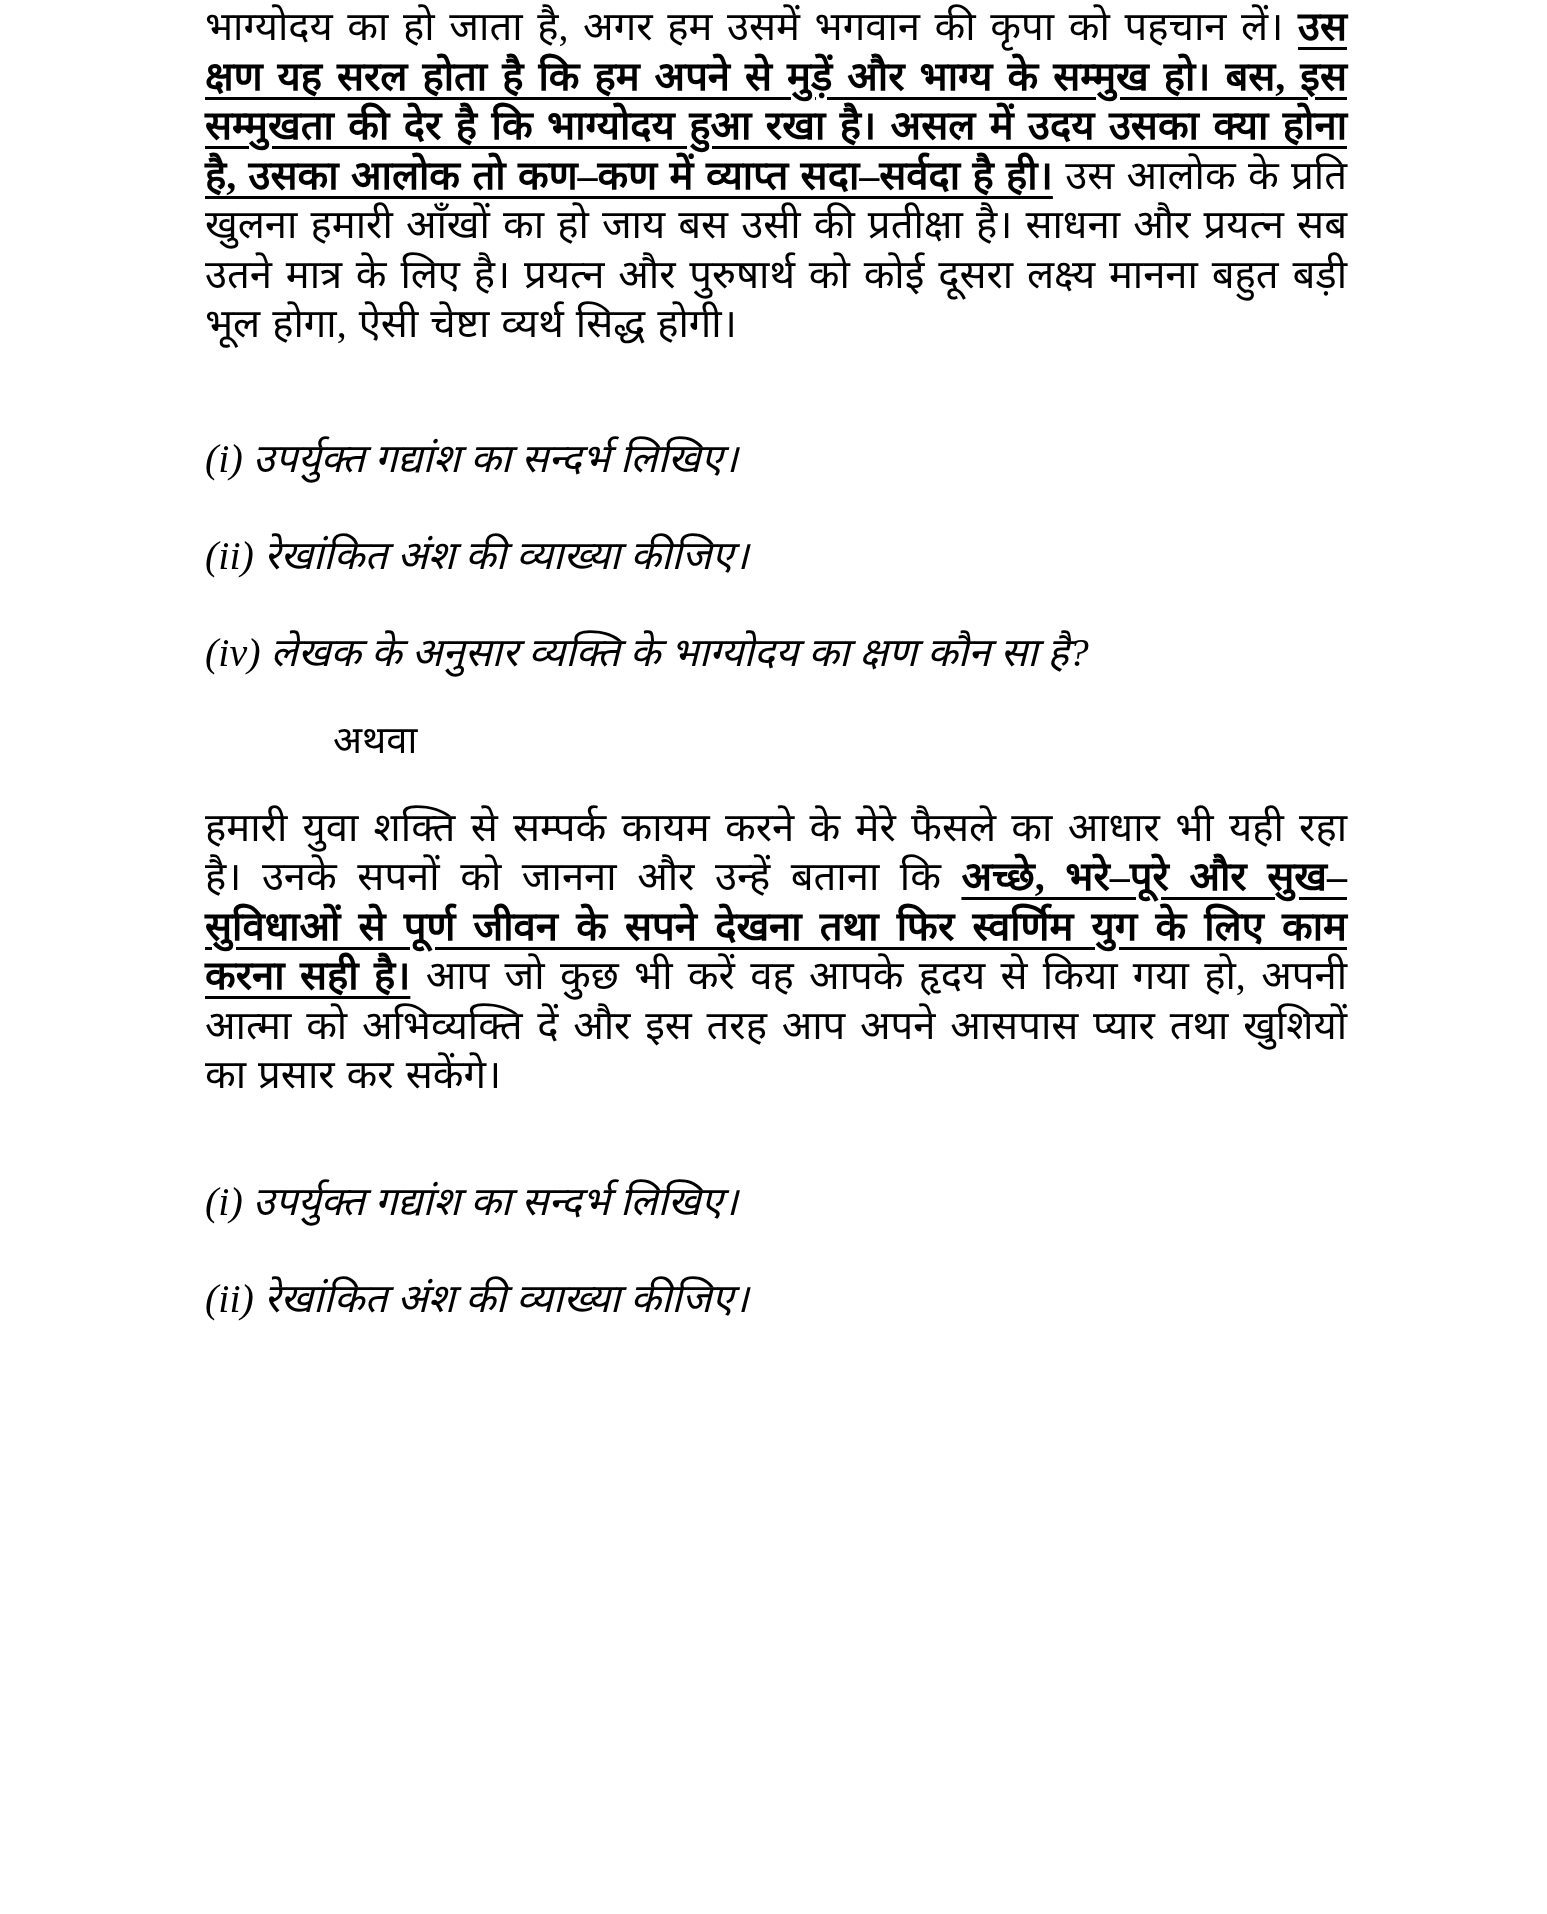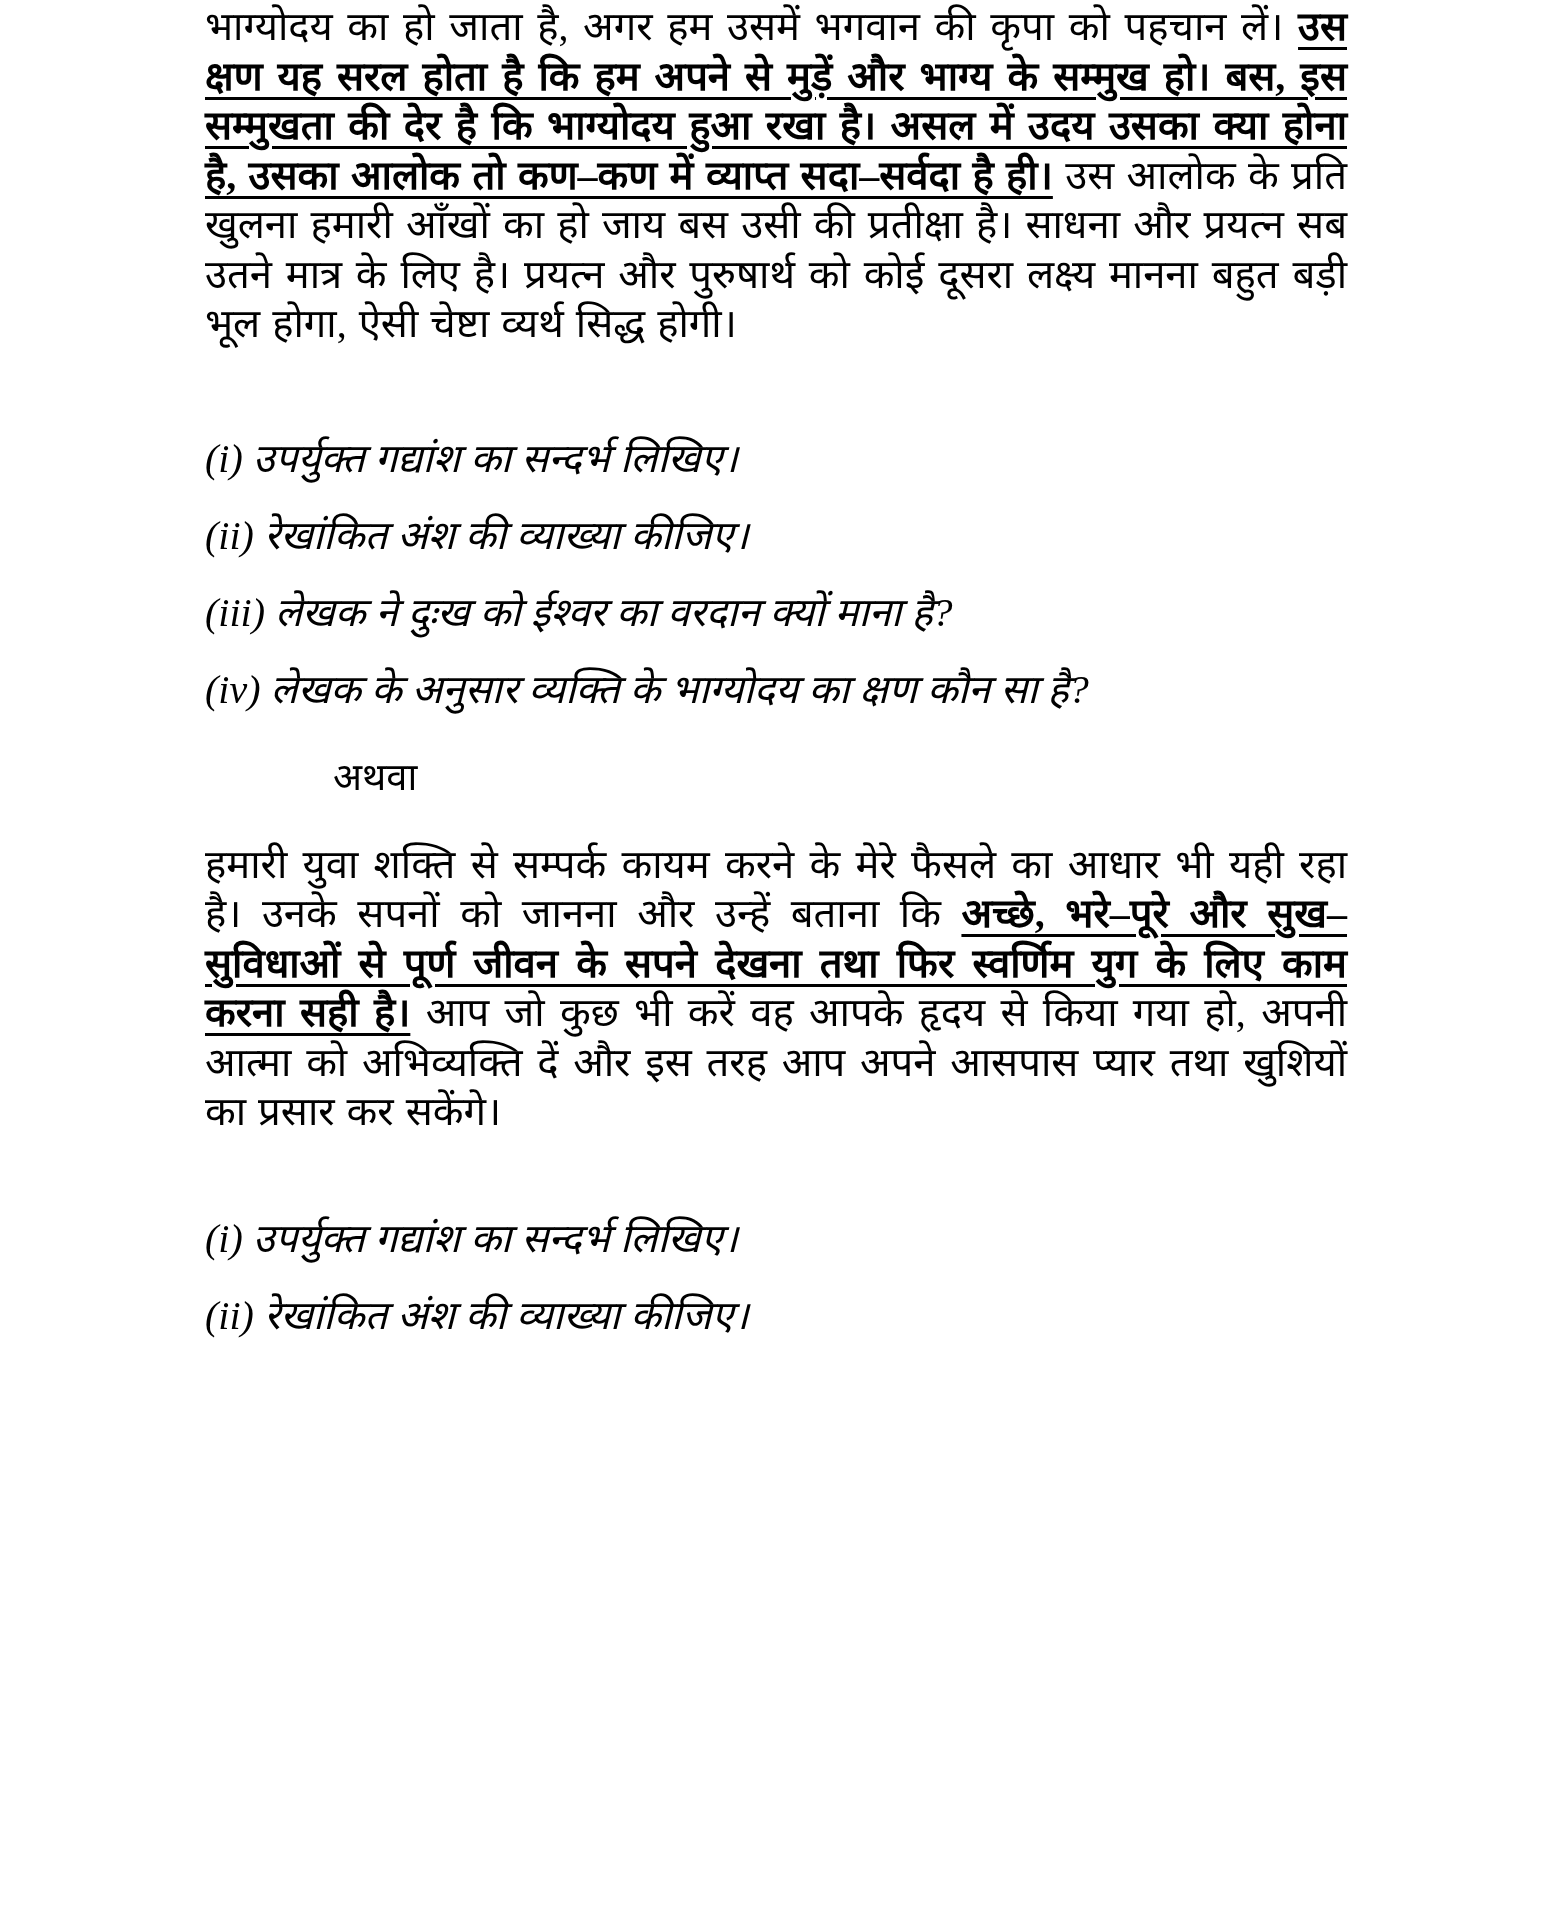--- a/index.html
+++ b/index.html
@@ -53,21 +53,21 @@
     font-style: italic;
   }
   .qitem {
     font-size: 40px;
     line-height: 49px;
     margin: 0;
     padding: 0;
     white-space: normal;
   }
   .q-spacer-top { margin-top: 47px; }
-  .q-gap { margin-top: 28px; }
+  .q-gap { margin-top: 48px; }
   .qnum {
     font-family: "Liberation Serif", "DejaVu Serif", serif;
   }
   
   .athawa {
     font-size: 38px;
     line-height: 46px;
     margin-top: 40px;
     margin-bottom: 0;
     padding-left: 128px;
@@ -90,24 +90,20 @@
   <ul class="qlist">
     <li class="qitem q-spacer-top">
       <span class="qnum">(i)</span>
       <span>उपर्युक्त गद्यांश का सन्दर्भ लिखिए।</span>
     </li>
     <li class="qitem q-gap">
       <span class="qnum">(ii)</span>
       <span>रेखांकित अंश की व्याख्या कीजिए।</span>
     </li>
     <li class="qitem q-gap">
-      <span class="qnum">(iii)</span>
-      <span>लेखक ने दुःख को ईश्वर का वरदान क्यों माना है?</span>
-    </li>
-    <li class="qitem q-gap">
       <span class="qnum">(iv)</span>
       <span>लेखक के अनुसार व्यक्ति के भाग्योदय का क्षण कौन सा है?</span>
     </li>
   </ul>
 
   <p class="athawa">अथवा</p>
 
   <div class="gap-after-athawa"></div>
 
   <p class="passage second">

